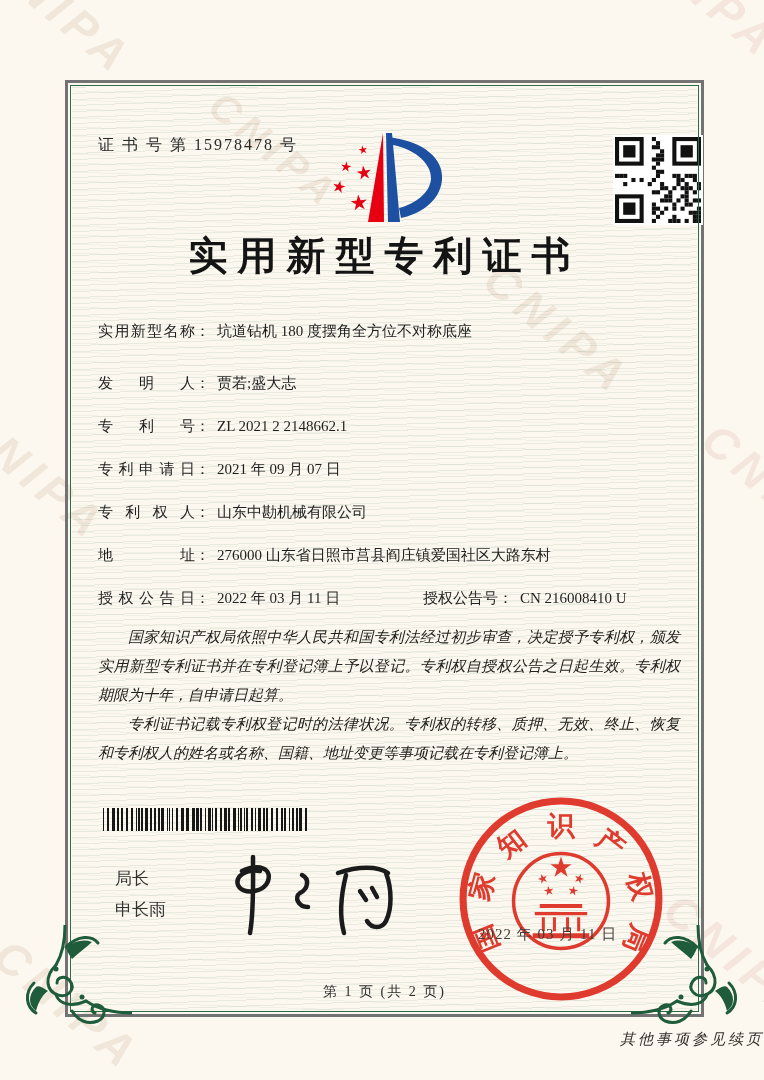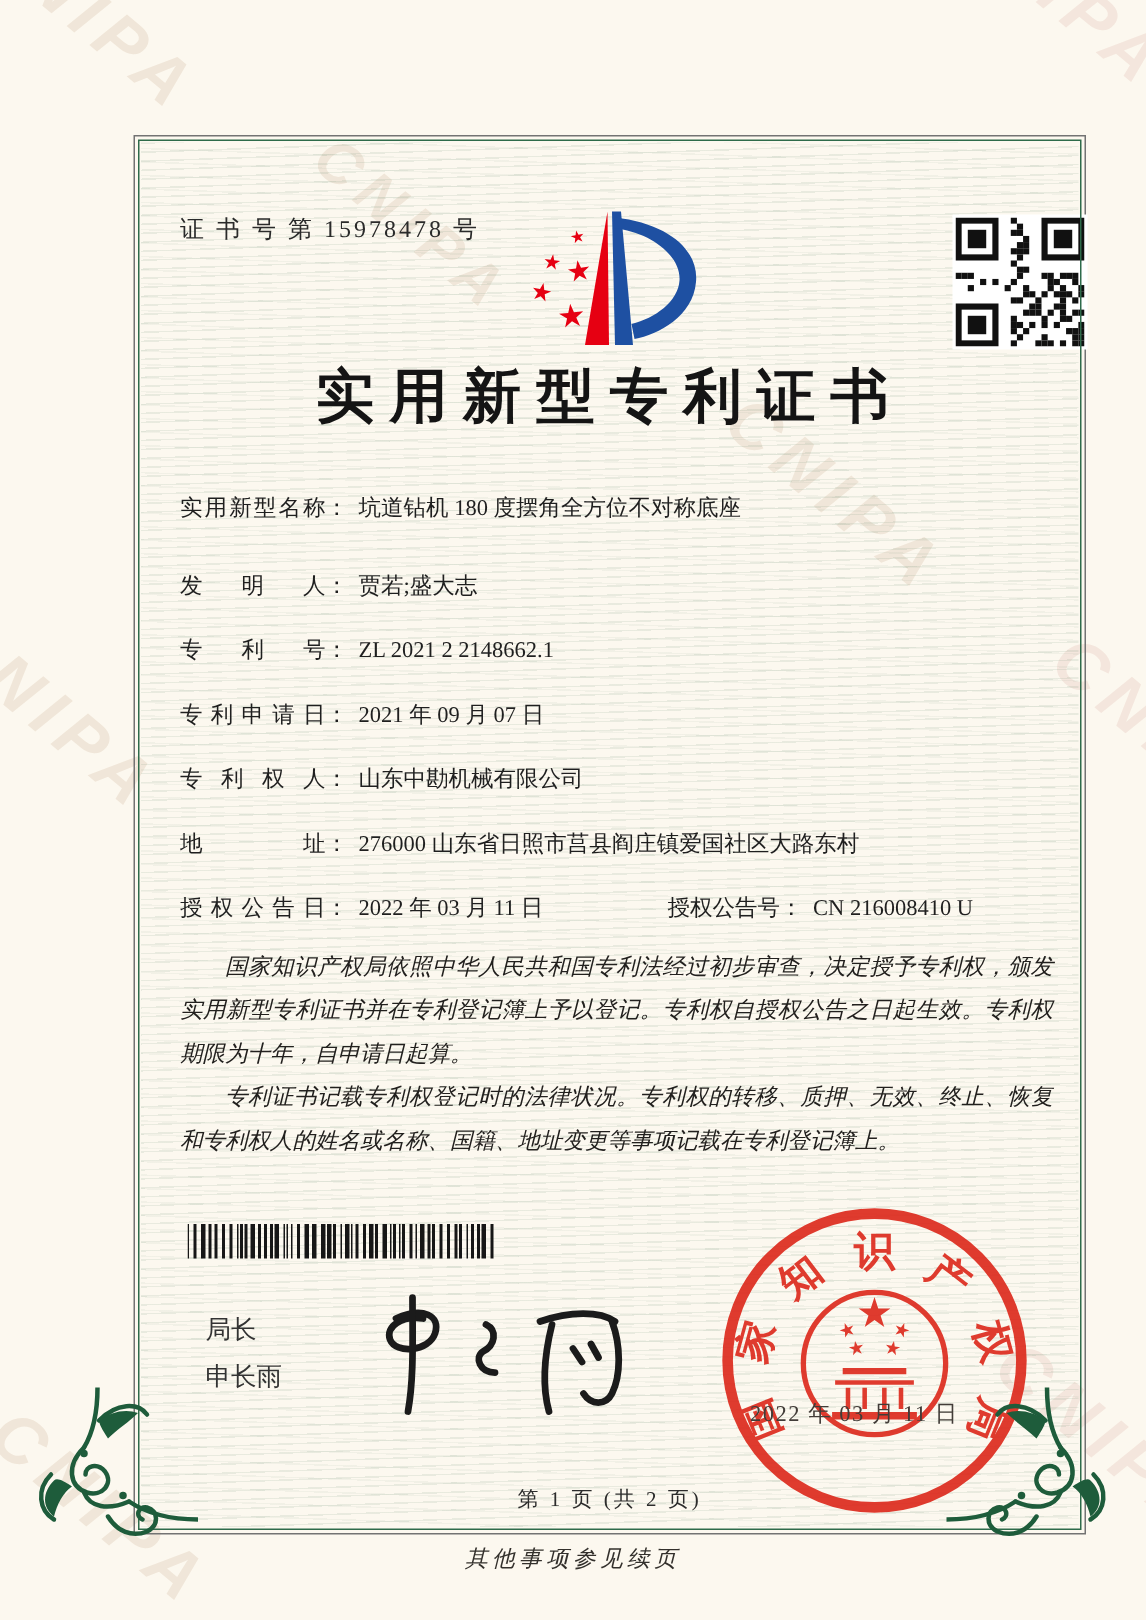--- a/index.html
+++ b/index.html
@@ -6,22 +6,22 @@
   body{font-family:"Liberation Serif","DejaVu Serif",serif;}
   .page{position:relative;width:764px;height:1080px;background:#fcf8ef;overflow:hidden;}
 
   
   .wm{position:absolute;z-index:1;font-family:"Liberation Sans","DejaVu Sans",sans-serif;
       font-weight:700;font-style:italic;font-size:46px;letter-spacing:7px;
       color:rgba(186,148,118,0.18);transform:rotate(40deg);white-space:nowrap;}
   .wm.pink{color:rgba(216,160,150,0.20);}
 
   
-  .cert{position:absolute;left:65px;top:90px;width:633px;height:931px;z-index:2;
-        border:1px solid #737373;margin-left:24px;}
+  .cert{position:absolute;left:65px;top:80px;width:633px;height:931px;z-index:2;
+        border:3px solid #737373;}
   .cert::after{content:"";position:absolute;inset:2px;border:1px solid #2e6b4a;pointer-events:none;}
   .cert::before{content:"";position:absolute;inset:4px;z-index:-1;
         background:
           repeating-linear-gradient(178deg, rgba(104,141,113,0.13) 0 1px, transparent 1px 6px),
           repeating-linear-gradient(2deg, rgba(104,141,113,0.07) 0 1px, transparent 1px 9px);}
 
   .certno{position:absolute;left:30px;top:52px;font-size:16px;letter-spacing:2px;color:#2a2a2a;}
   .logo{position:absolute;left:240px;top:42px;}
   .qr{position:absolute;left:545px;top:52px;background:#fff;padding:2px;}
   .title{position:absolute;left:0;top:146px;width:100%;text-align:center;
@@ -45,21 +45,21 @@
   .signame{position:absolute;left:47px;top:815px;font-family:"Liberation Sans","DejaVu Sans",sans-serif;
            font-size:17px;color:#333;}
   .sig{position:absolute;left:152px;top:762px;}
 
   .seal{position:absolute;left:387px;top:710px;opacity:.92;}
   .sealdate{position:absolute;left:410px;top:842px;width:190px;font-size:15px;letter-spacing:1px;
             color:#423c38;z-index:5;}
 
   .pagenum{position:absolute;left:0;top:900px;width:100%;text-align:center;font-size:14px;
            letter-spacing:2px;color:#2c2c2c;}
-  .note{position:absolute;left:0;top:1030px;width:100%;text-align:center;font-size:15px;
+  .note{position:absolute;left:0;top:1030px;width:100%;text-align:right;font-size:15px;
         letter-spacing:3px;color:#33302c;font-style:italic;z-index:3;}
 
   .flourish{position:absolute;z-index:4;color:#1e5c3b;}
   .flourish.left{left:12px;top:925px;}
   .flourish.right{left:631px;top:925px;transform:scaleX(-1);}
 
   .sealCh{font-family:"Liberation Sans","DejaVu Sans",sans-serif;font-weight:700;font-size:27px;}
 </style>
 </head>
 <body>

